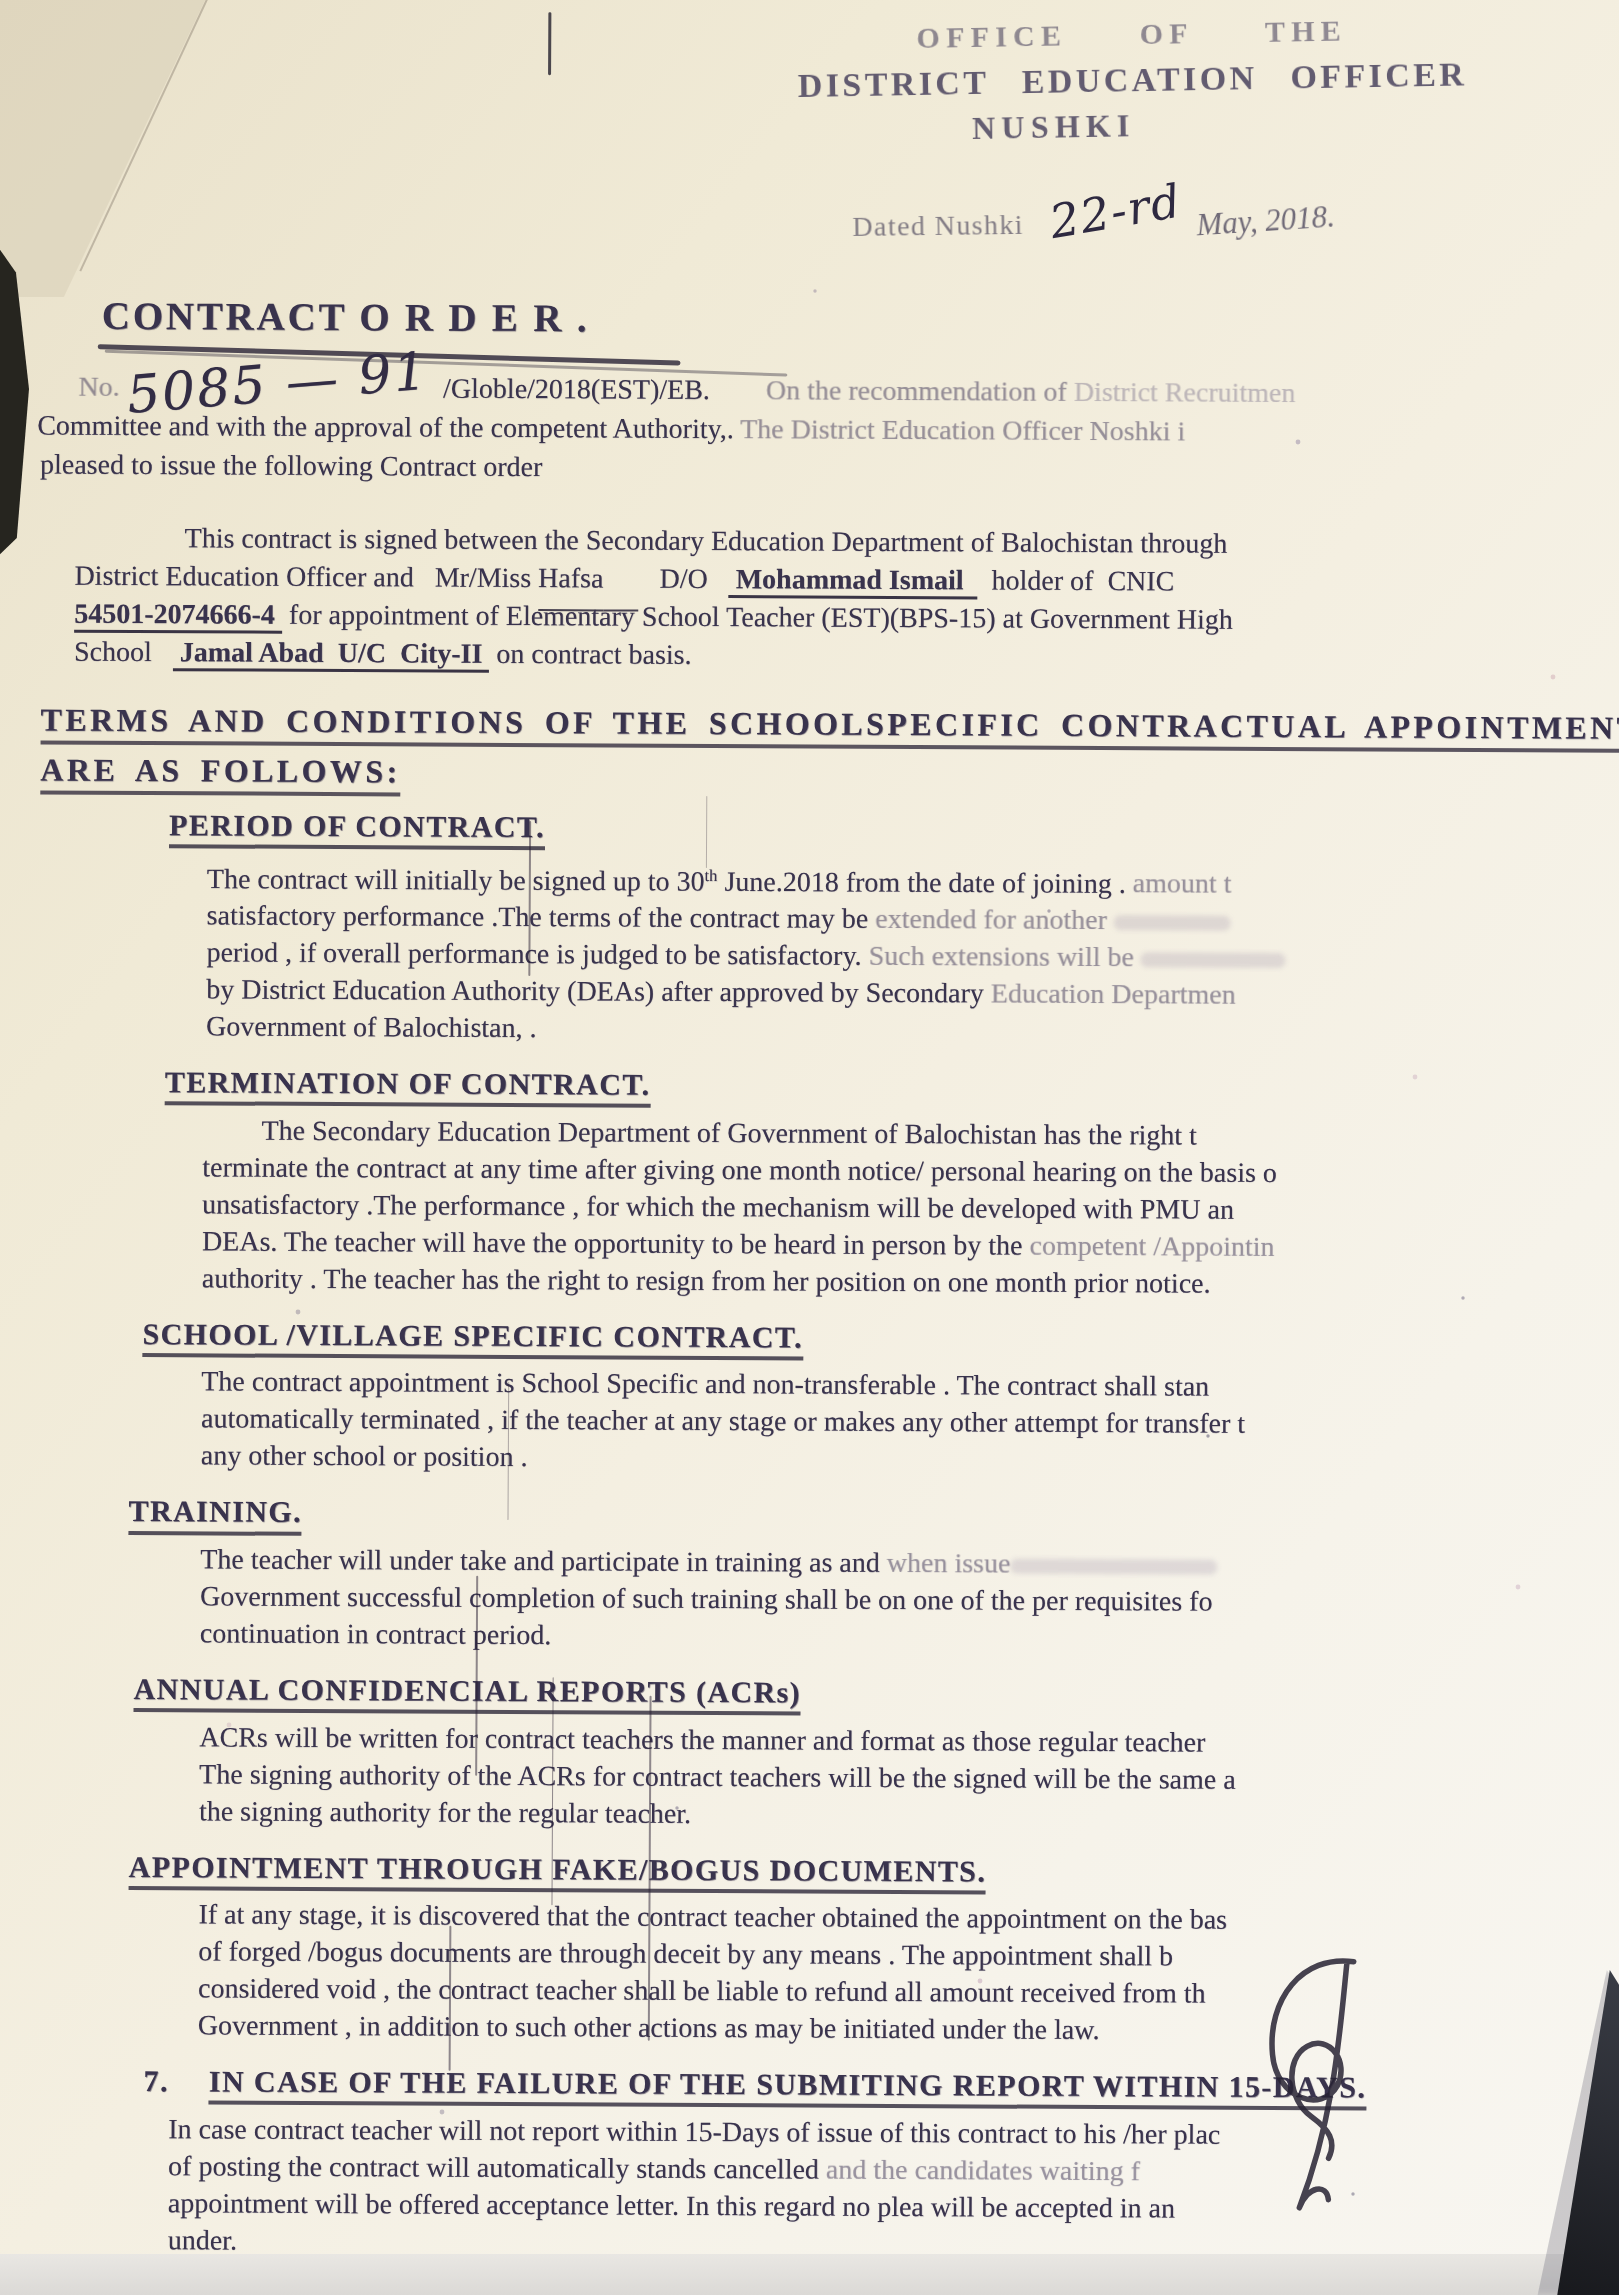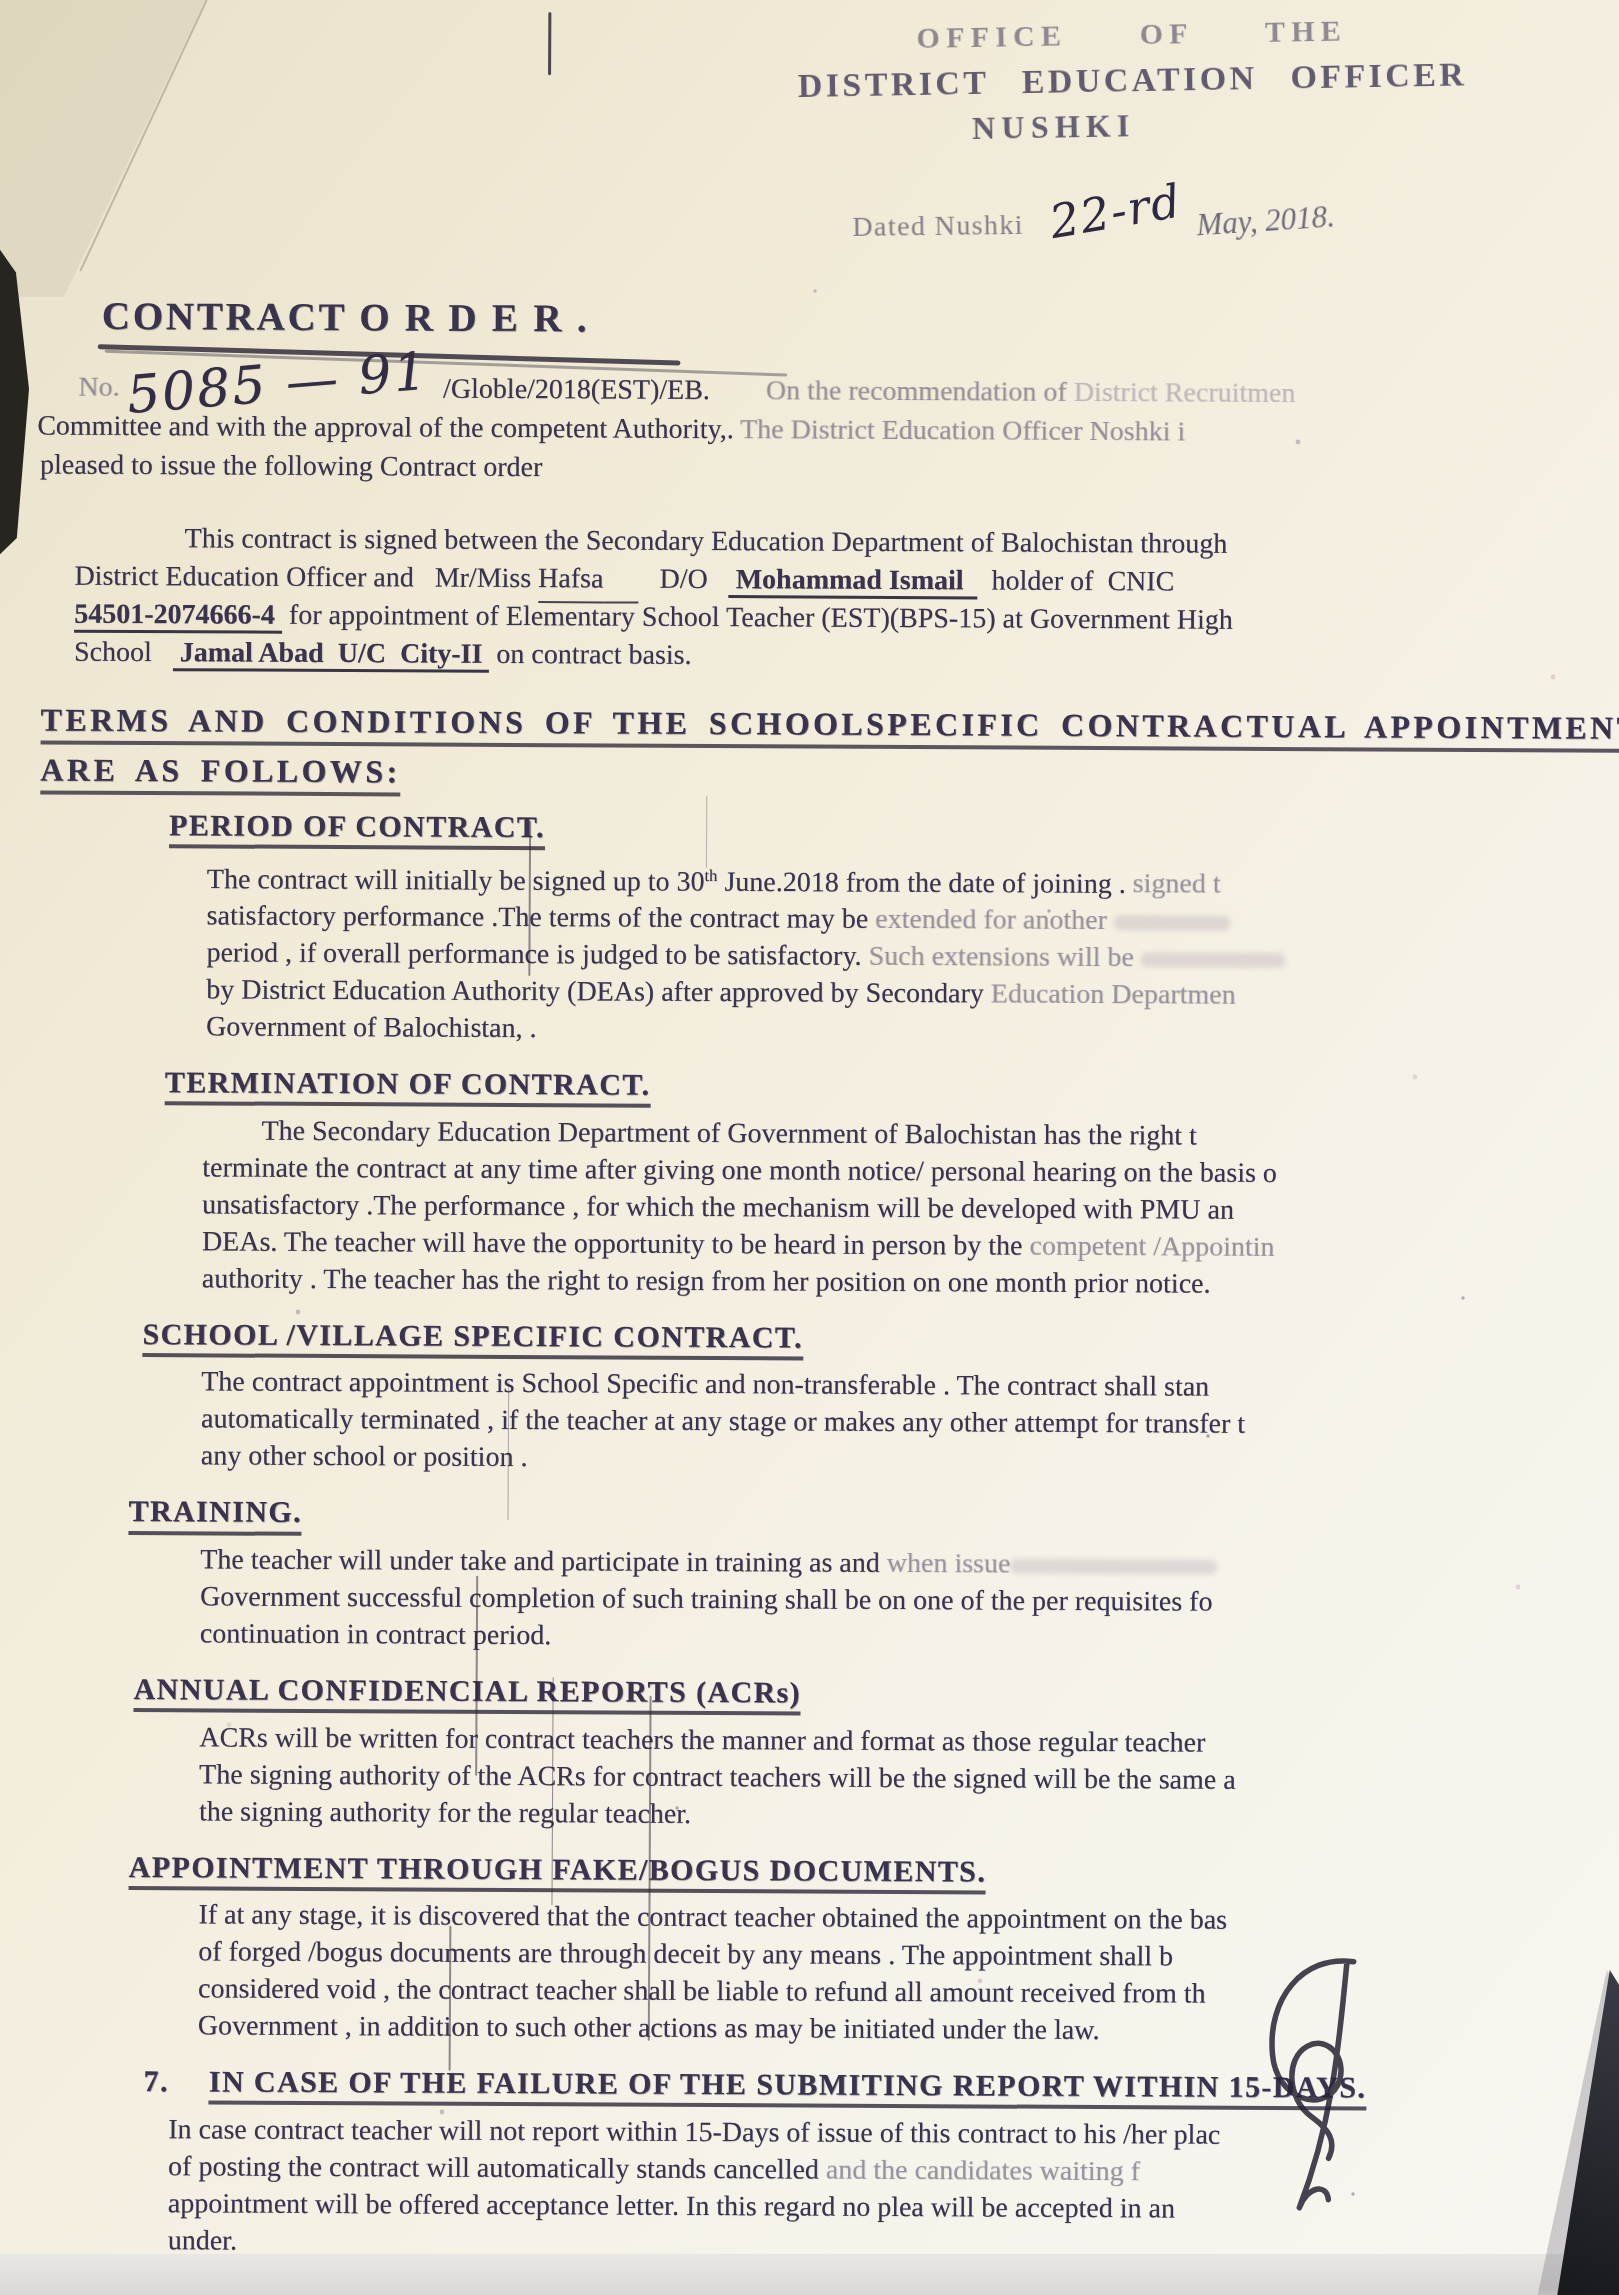--- a/index.html
+++ b/index.html
@@ -36,21 +36,21 @@
   .sections{left:0;top:808px;font-size:28px;width:1793px;}
   .sec{margin-bottom:21px;}
   .sec-head{margin-left:166px;margin-bottom:5.5px;font-size:30px;font-weight:bold;letter-spacing:1.4px;
       text-shadow:0.7px 0.7px 0.7px rgba(40,32,60,.5);}
   .sec-title{display:inline-block;border-bottom:4.1px solid rgba(40,34,52,.78);padding-bottom:2.1px;white-space:nowrap;}
   .sec-num{display:inline-block;margin-right:40px;}
   .sec-body{line-height:37px;}
   
   .h1{display:inline-block;font-family:"DejaVu Serif",serif;font-style:italic;font-size:52px;line-height:28px;
       transform:rotate(-5deg);letter-spacing:2.1px;color:#322c44;vertical-align:-4.1px;}
-  .u{border-bottom:2.8px solid rgba(42,36,56,.85);padding-bottom:8px;}
+  .u{border-bottom:2.8px solid rgba(42,36,56,.85);padding-bottom:16px;}
   .ub{font-weight:bold;border-bottom:3.4px solid rgba(38,32,52,.9);padding-bottom:1.4px;}
   .sup{font-size:16.6px;vertical-align:9.7px;}
   .fd{opacity:.55;filter:blur(0.3px);color:#4a4160;}
   .fd2{opacity:.35;filter:blur(0.6px);color:#5a5076;}
   .smudge{display:inline-block;height:15px;background:rgba(115,98,140,.18);border-radius:7px;
       filter:blur(2.8px);vertical-align:middle;}
   
   .tick-top{left:547px;top:9.7px;width:3.4px;height:63px;background:rgba(30,25,40,.78);border-radius:1.4px;}
   .crease-diag{left:207px;top:-3.4px;width:2.1px;height:302px;background:rgba(100,88,74,.32);
       transform:rotate(25deg);transform-origin:top left;}
@@ -118,21 +118,21 @@
 
     <div class="abs terms-head">
       <div class="th-row"><span class="th-txt">TERMS AND CONDITIONS OF THE SCHOOLSPECIFIC CONTRACTUAL   APPOINTMENT</span></div>
       <div class="th-row"><span class="th-txt">ARE AS FOLLOWS:</span></div>
     </div>
 
     <div class="abs sections">
         <section class="sec">
           <div class="sec-head" style="margin-left: 172px;"><span class="sec-title">PERIOD OF CONTRACT.</span></div>
           <div class="sec-body">
-            <div class="ln" style="margin-left: 210px;"><span>The contract will initially be signed up to 30</span><span class="sup">th</span><span> June.2018 from the date of joining . </span><span class="fd">signed t</span></div>
+            <div class="ln" style="margin-left: 210px;"><span>The contract will initially be signed up to 30</span><span class="sup">th</span><span> June.2018 from the date of joining . </span><span class="fd">amount t</span></div>
             <div class="ln" style="margin-left: 210px;"><span>satisfactory  performance .The terms of the contract  may be </span><span class="fd">extended for another </span><span class="smudge" style="width: 117px;"></span></div>
             <div class="ln" style="margin-left: 210px;"><span>period , if overall performance is judged to be satisfactory. </span><span class="fd">Such extensions will be </span><span class="smudge" style="width: 145px;"></span></div>
             <div class="ln" style="margin-left: 210px;"><span>by  District Education Authority (DEAs) after approved by Secondary  </span><span class="fd">Education Departmen</span></div>
             <div class="ln" style="margin-left: 210px;"><span>Government of Balochistan, .</span></div>
           </div>
         </section>
         <section class="sec">
           <div class="sec-head" style="margin-left: 169px;"><span class="sec-title">TERMINATION OF CONTRACT.</span></div>
           <div class="sec-body">
             <div class="ln" style="margin-left: 266px;"><span>The Secondary Education Department of Government of Balochistan has the right t</span></div>

